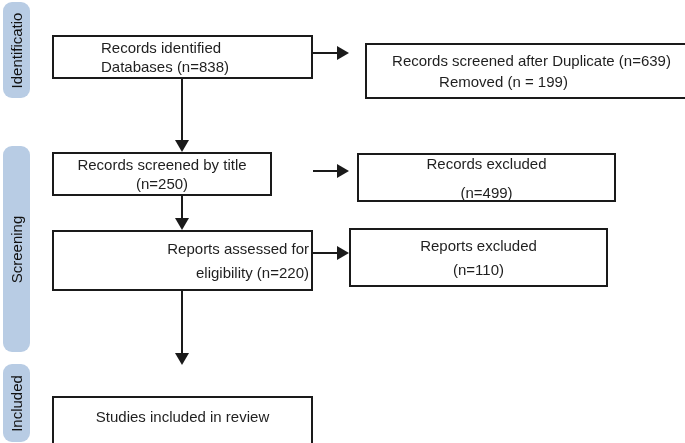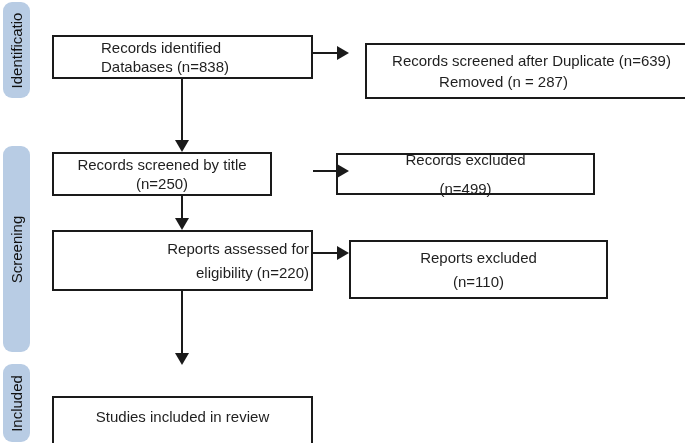--- a/index.html
+++ b/index.html
@@ -60,23 +60,23 @@
   .box span { display: block; white-space: nowrap; }
   .left-block {
     align-items: flex-start;
     text-align: left;
     padding-left: 47px;
   }
   #box-identified        { left: 52px;  top: 35px;  width: 261px; height: 44px; }
   #box-screened-dup      { left: 349px; top: 43px;  width: 333px; height: 56px; gap: 2px; margin-left: 16px; }
   #box-screened-dup .line2 { margin-right: 56px; }
   #box-screened-title    { left: 52px;  top: 152px; width: 220px; height: 44px; }
-  #box-records-excluded  { left: 336px; top: 153px; width: 259px; height: 42px; gap: 10px; }
+  #box-records-excluded  { left: 357px; top: 153px; width: 259px; height: 49px; gap: 10px; }
   #box-assessed          { left: 52px;  top: 230px; width: 261px; height: 61px; gap: 5px; align-items: flex-end; }
-  #box-reports-excluded  { left: 349px; top: 240px; width: 259px; height: 59px; gap: 5px; }
+  #box-reports-excluded  { left: 349px; top: 228px; width: 259px; height: 59px; gap: 5px; }
   #box-included          { left: 52px;  top: 365px; width: 261px; height: 73px; gap: 14px; margin-top: 31px; }
 
   
   .shaft { position: absolute; background: var(--line-color); }
   .head-right {
     position: absolute; width: 0; height: 0;
     border-top: 7px solid transparent;
     border-bottom: 7px solid transparent;
     border-left: 12px solid var(--line-color);
   }
@@ -120,21 +120,21 @@
     <span class="vtext">Included</span>
   </div>
 
   <div class="box left-block" id="box-identified">
     <span class="line1">Records identified</span>
     <span class="line2">Databases (n=838)</span>
   </div>
 
   <div class="box" id="box-screened-dup">
     <span class="line1">Records screened after Duplicate (n=639)</span>
-    <span class="line2">Removed (n = 287)</span>
+    <span class="line2">Removed (n = 199)</span>
   </div>
 
   <div class="box" id="box-screened-title">
     <span class="line1">Records screened by title</span>
     <span class="line2">(n=250)</span>
   </div>
 
   <div class="box" id="box-records-excluded">
     <span class="line1">Records excluded</span>
     <span class="line2">(n=499)</span>

